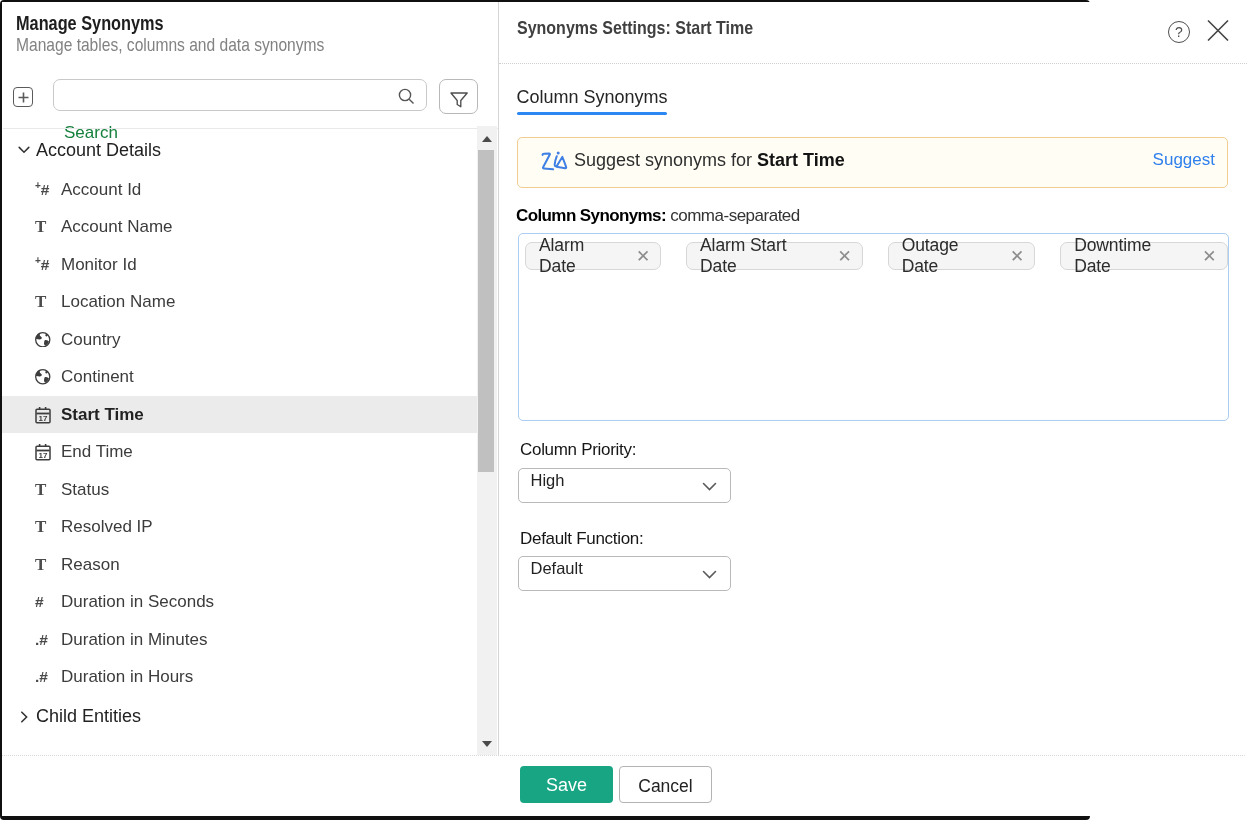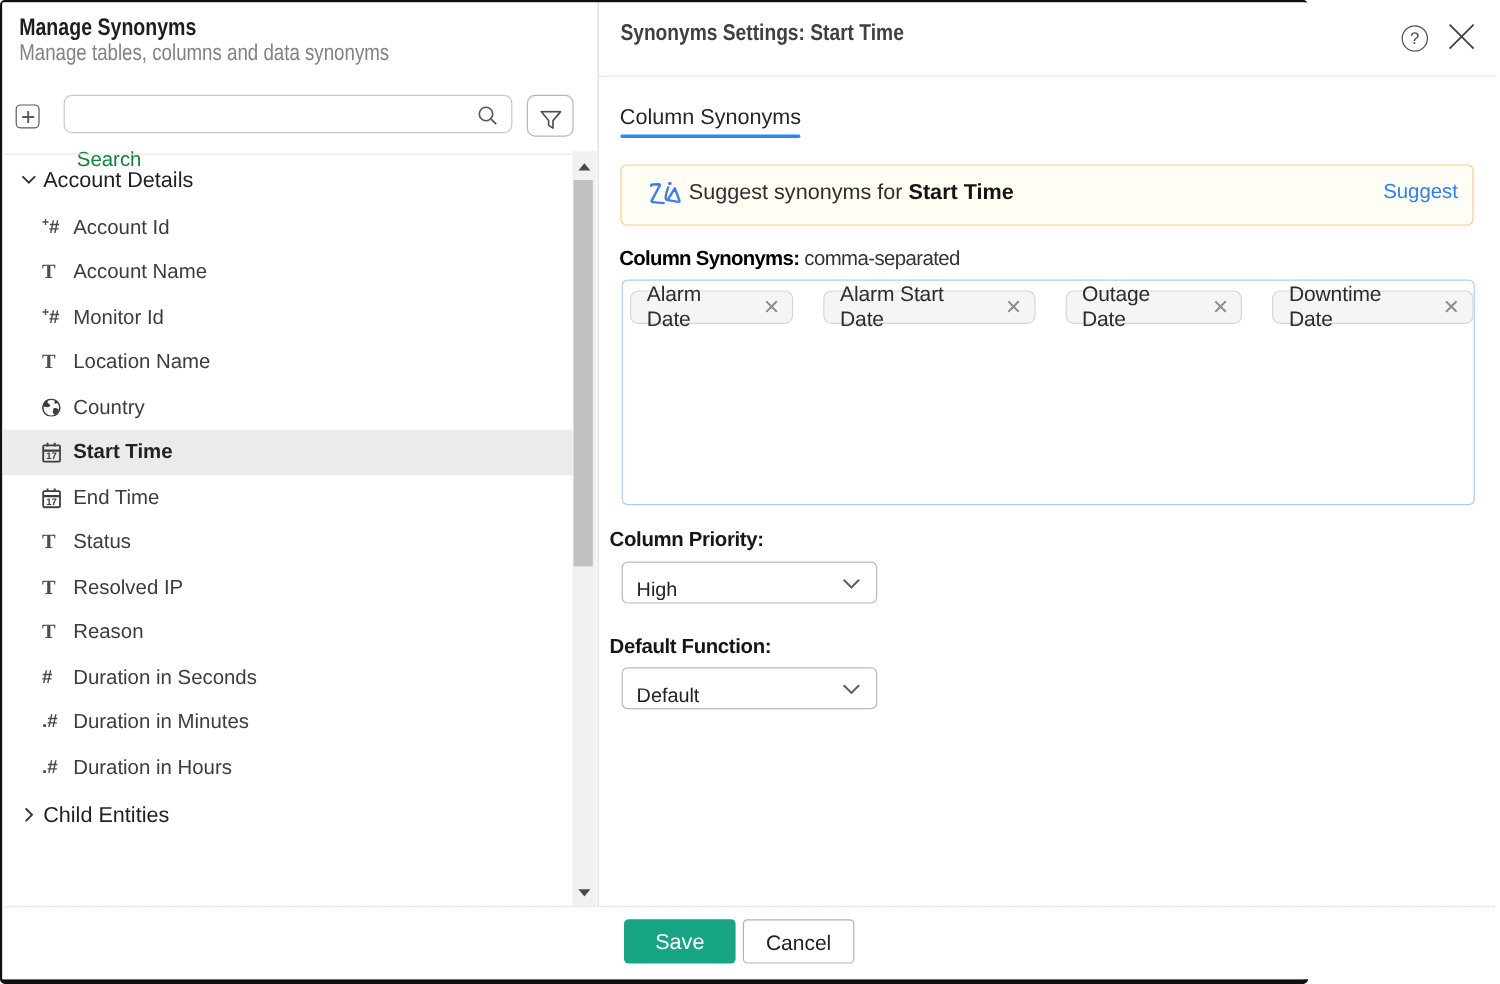--- a/index.html
+++ b/index.html
@@ -60,24 +60,24 @@
 #banner .btxt b { color:#141414; }
 #banner .sugg { position:absolute; right:11.5px; top:12.5px; font-size:17px; color:#2f80ed; }
 #cslabel { position:absolute; left:17px; top:203.5px; font-size:17px; color:#333; letter-spacing:-0.6px; }
 #cslabel b { color:#000000; }
 #chipbox { position:absolute; left:18.5px; top:230.5px; width:711px; height:188px;
   border:1px solid #abcdf3; border-radius:5px; }
 #chips { position:absolute; left:6.5px; top:8.5px; display:flex; gap:25px; }
 .chip { height:28px; background:#f5f5f5; border:1px solid #d7d7d7; border-radius:7px;
   display:flex; align-items:center; padding:0 10px 0 13px; font-size:17.5px; letter-spacing:-0.1px; color:#2c2c2c; }
 .chip .x { margin-left:12px; color:#8d8d8d; font-size:17px; }
-.flabel { position:absolute; left:9px; font-size:17px; font-weight:bold; color:#161616; letter-spacing:-0.3px; }
+.flabel { position:absolute; left:21px; font-size:17px; font-weight:normal; color:#161616; letter-spacing:-0.3px; }
 .dd { position:absolute; left:19px; width:213px; height:35px; border:1px solid #b9b9b9;
   border-radius:5px; font-size:16.5px; color:#222; }
-.dd .dt { position:absolute; left:11.5px; top:14px; }
+.dd .dt { position:absolute; left:11.5px; top:2px; }
 .dd svg { position:absolute; right:13px; top:13px; }
 
 #footer { position:absolute; left:0; top:753px; width:1243px; height:61px; border-top:1px dotted #d8d8d8; background:#fff; }
 #saveb { position:absolute; left:518px; top:9.5px; width:93px; height:37px; background:#18a583;
   border-radius:4px; color:#fff; font-size:18px; text-align:center; line-height:38px; }
 #cancelb { position:absolute; left:617px; top:9.5px; width:93px; height:37px; background:#fff;
   border:1px solid #b3b3b3; border-radius:4px; color:#222; font-size:17.5px; text-align:center; line-height:38px; }
 </style>
 </head>
 <body>
@@ -138,20 +138,31 @@
           <span class="ic">
         <svg width="15.5" height="15.5" viewBox="0 0 16 16">
               <circle cx="8" cy="8" r="7.3" stroke="#3d3d3d" stroke-width="1.35" fill="none"></circle>
               <path d="M6.2 0.9C4.3 2.1 4.6 3.9 6 4.6c1.5.7 1.5 2.2-.3 2.9-1.9.7-3-.6-4.6-.2L1 5l2-3.2z" fill="#3d3d3d"></path>
               <path d="M10.3 8.3c1.7-.5 3.4.4 4.1 1.6-.8 2.1-2.2 3.7-3.5 4.3-.9-1-1.8-1.4-1.6-2.7.2-1.2.4-2.9 1-3.2z" fill="#3d3d3d"></path>
               <path d="M12.6 1.9c.9 1.1.8 2-.2 2.5-1 .5-2-.1-1.7-1.3.3-1 1.1-1.5 1.9-1.2z" fill="#3d3d3d"></path>
             </svg>
       </span>
           <span class="it">Country</span>
         </div>
+      <div class="irow">
+          <span class="ic">
+        <svg width="15.5" height="15.5" viewBox="0 0 16 16">
+              <circle cx="8" cy="8" r="7.3" stroke="#3d3d3d" stroke-width="1.35" fill="none"></circle>
+              <path d="M6.2 0.9C4.3 2.1 4.6 3.9 6 4.6c1.5.7 1.5 2.2-.3 2.9-1.9.7-3-.6-4.6-.2L1 5l2-3.2z" fill="#3d3d3d"></path>
+              <path d="M10.3 8.3c1.7-.5 3.4.4 4.1 1.6-.8 2.1-2.2 3.7-3.5 4.3-.9-1-1.8-1.4-1.6-2.7.2-1.2.4-2.9 1-3.2z" fill="#3d3d3d"></path>
+              <path d="M12.6 1.9c.9 1.1.8 2-.2 2.5-1 .5-2-.1-1.7-1.3.3-1 1.1-1.5 1.9-1.2z" fill="#3d3d3d"></path>
+            </svg>
+      </span>
+          <span class="it">Continent</span>
+        </div>
       <div class="irow sel">
           <span class="ic">
         <svg width="16" height="18" viewBox="0 0 16 18">
               <rect x="1" y="3.2" width="14" height="13.5" rx="1" stroke="#3d3d3d" stroke-width="1.5" fill="none"></rect>
               <path d="M4.6 1v3M10.6 1v3" stroke="#3d3d3d" stroke-width="1.6"></path>
               <path d="M1.5 7.5h13" stroke="#3d3d3d" stroke-width="1.8"></path>
               <text x="8" y="14.8" font-size="8" font-weight="bold" fill="#3d3d3d" text-anchor="middle" font-family="Liberation Sans">17</text>
             </svg>
       </span>
           <span class="it">Start Time</span>

